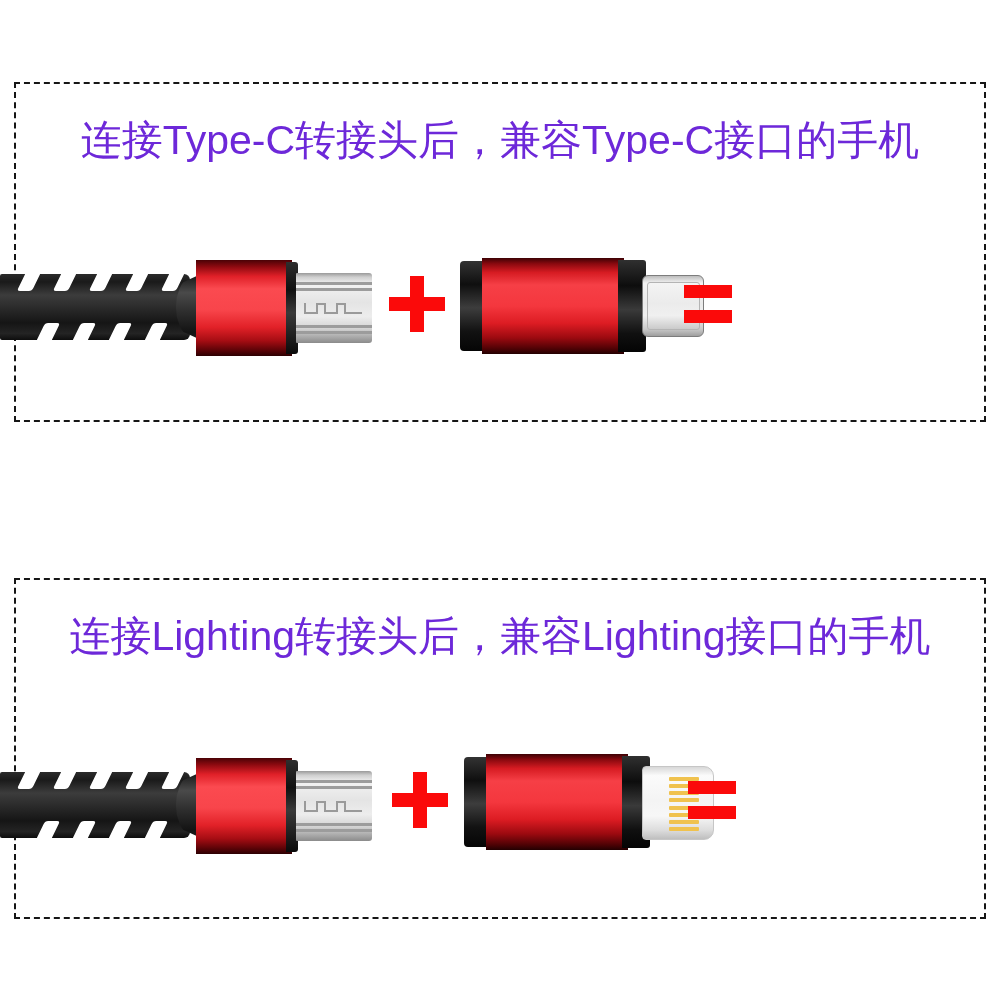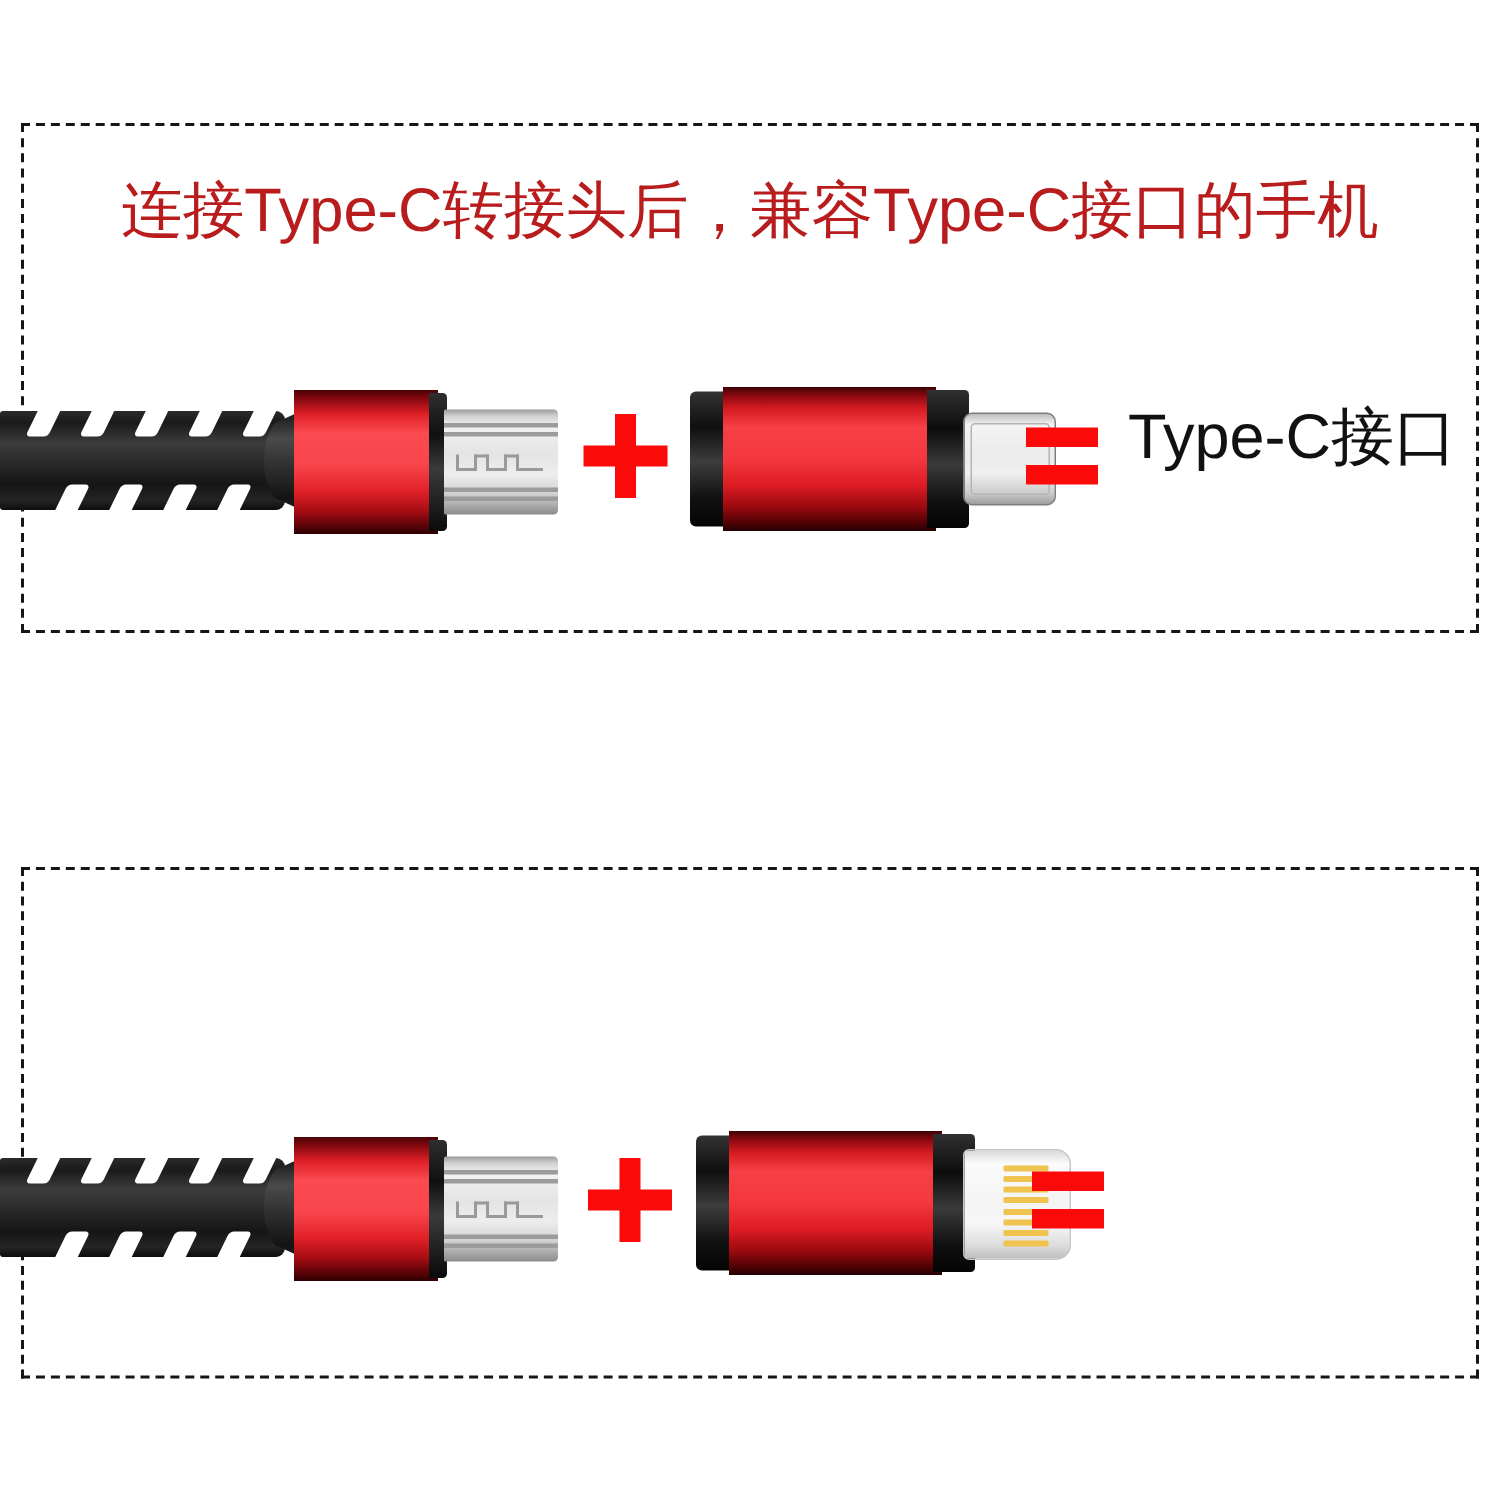--- a/index.html
+++ b/index.html
@@ -26,21 +26,21 @@
   #panel-typec { top: 82px;  height: 340px; }
   #panel-lightning { top: 578px; height: 341px; }
 
   .panel-heading {
     position: absolute;
     left: 0;
     right: 0;
     text-align: center;
     font-size: 41px;
     line-height: 1;
-    color: #b91c1c;
+    color: #6d28d9;
     white-space: nowrap;
     letter-spacing: 0px;
   }
   #panel-typec .panel-heading { top: 36px; }
   #panel-lightning .panel-heading { top: 36px; }
 
   .row {
     position: absolute;
     left: 0;
     top: 150px;
@@ -348,26 +348,26 @@
       <div class="adp-body"></div>
       <div class="adp-collar"></div>
       <div class="typec-plug"></div>
     </div>
 
     <div class="equals">
       <span class="bar-top"></span>
       <span class="bar-bottom"></span>
     </div>
 
-    <div class="result-label">Type-C接口</div>
   </div>
 </section>
 
 <section class="panel" id="panel-lightning">
 
+  <div class="panel-heading">连接Lighting转接头后，兼容Lighting接口的手机</div>
 
   <div class="row">
 
     <div class="cable">
       <div class="sleeve">
         <i class="notch top" style="left:22px"></i>
         <i class="notch top" style="left:58px"></i>
         <i class="notch top" style="left:94px"></i>
         <i class="notch top" style="left:130px"></i>
         <i class="notch top" style="left:166px"></i>

